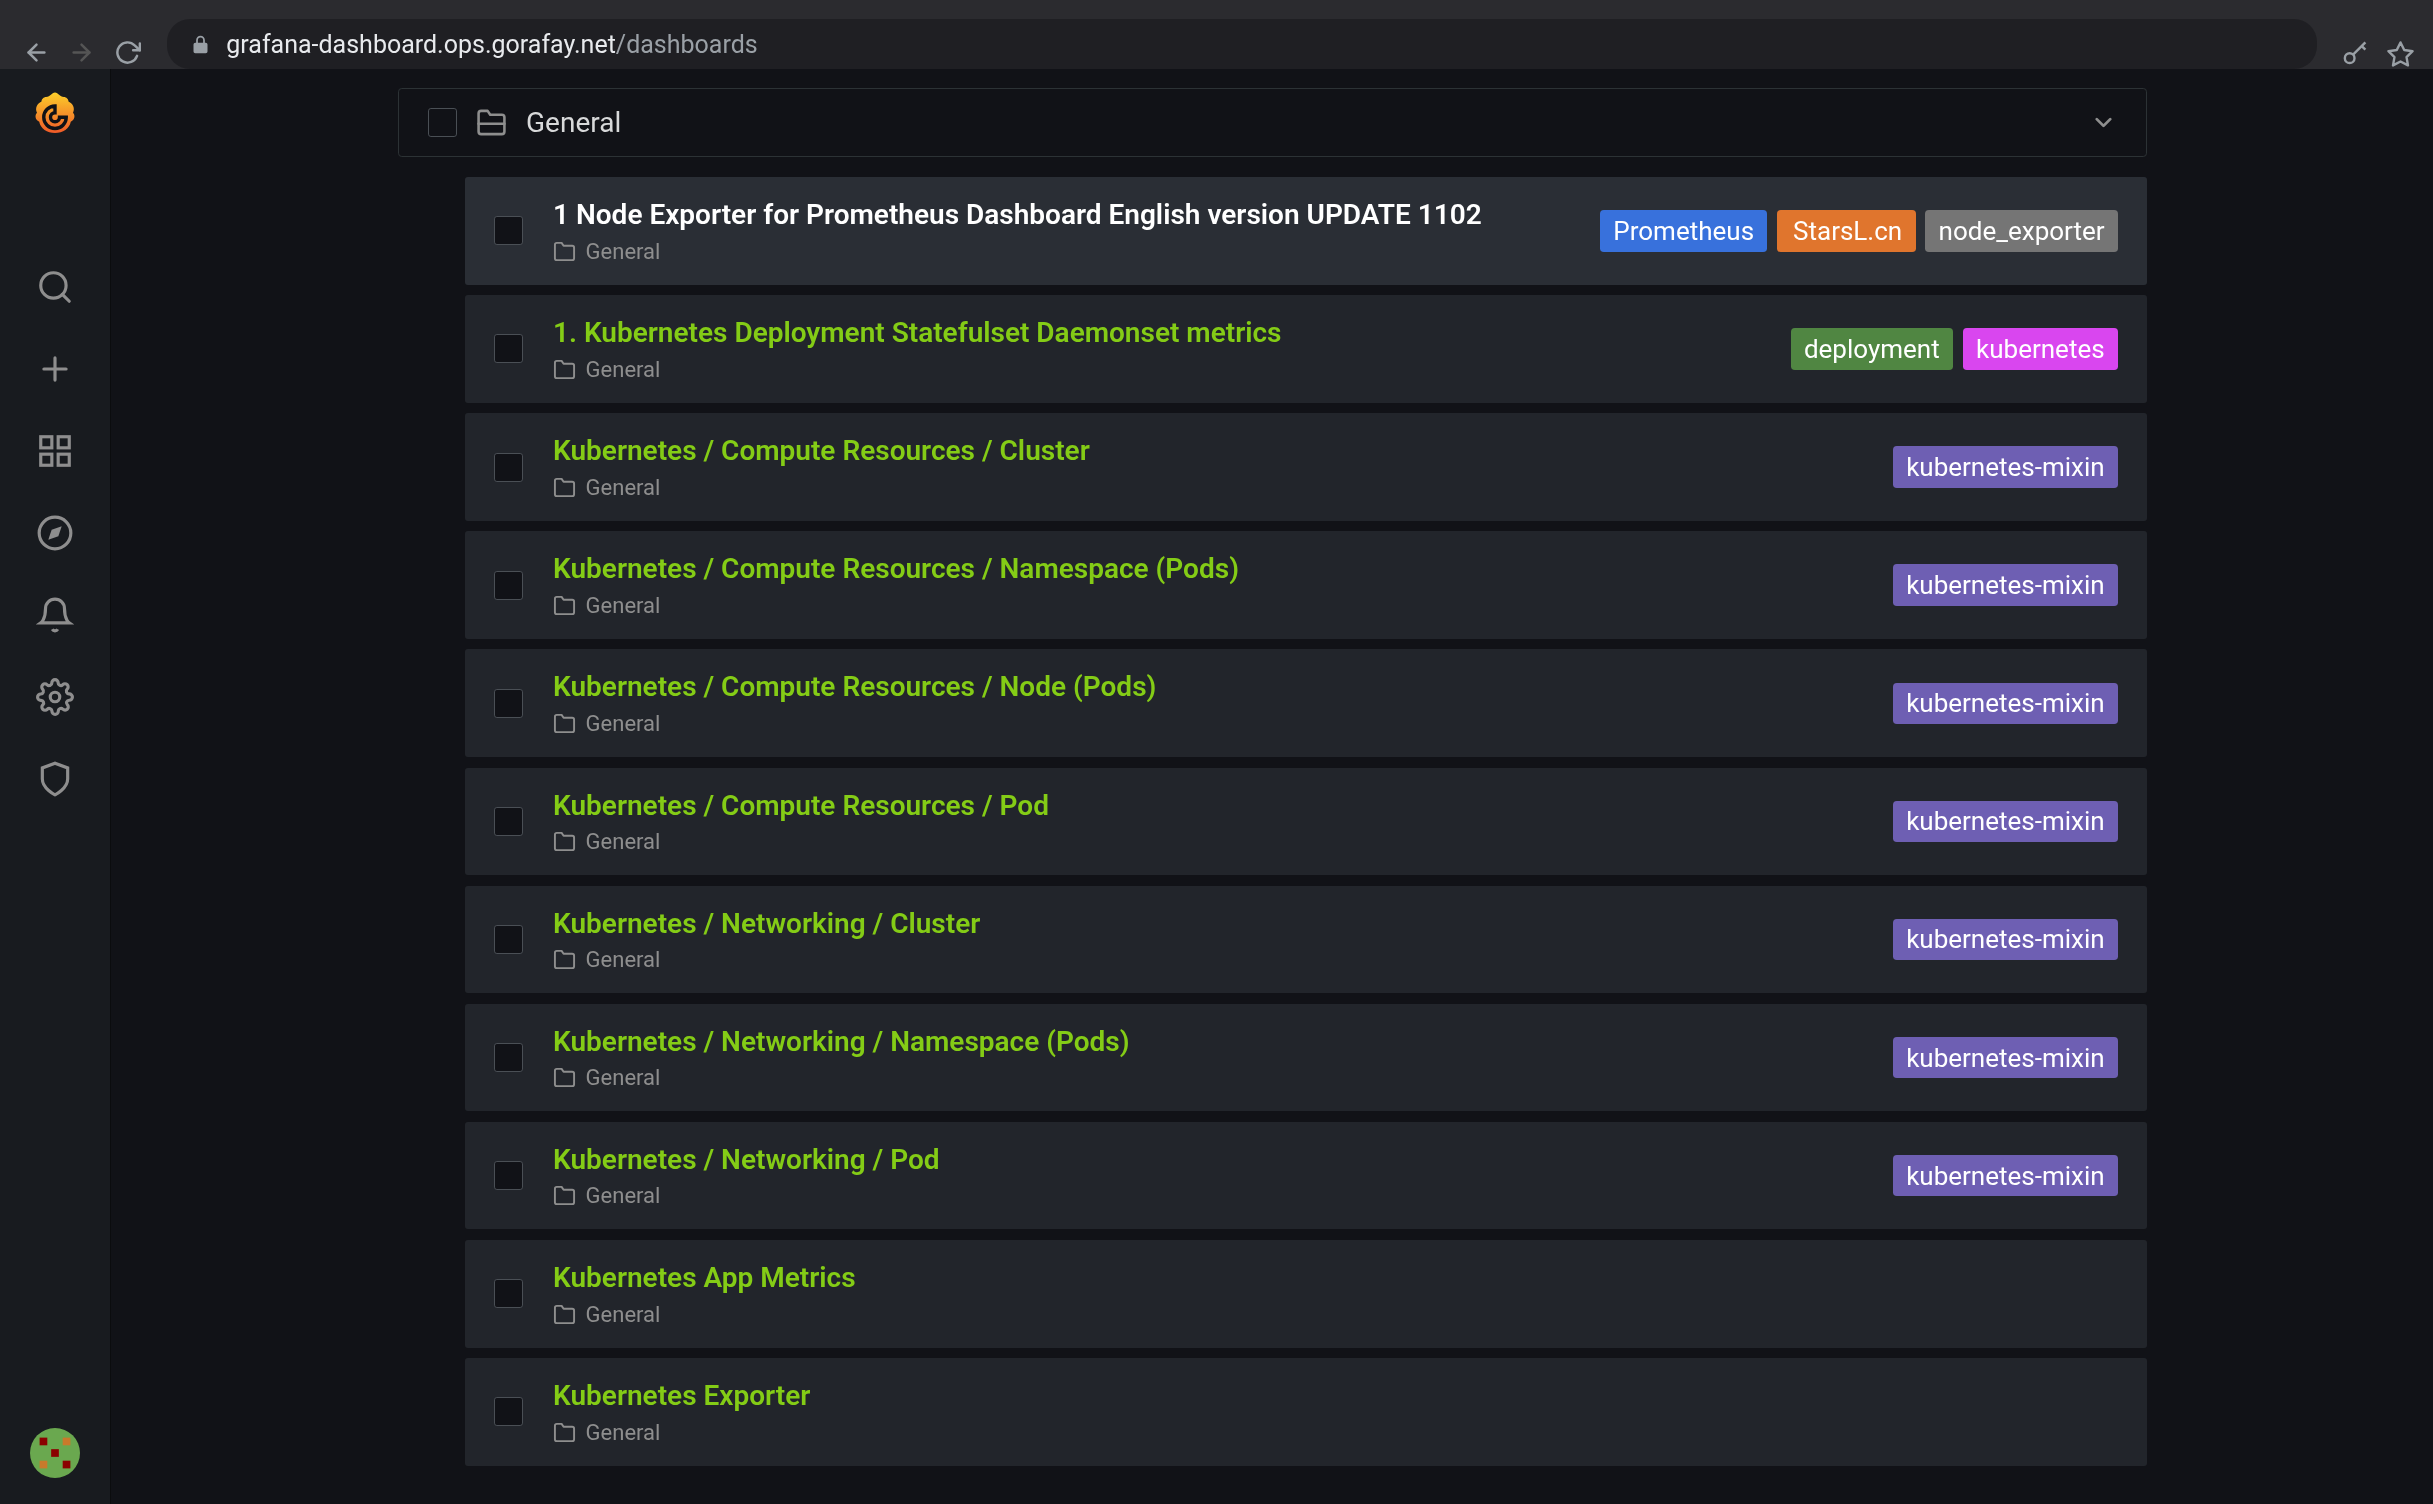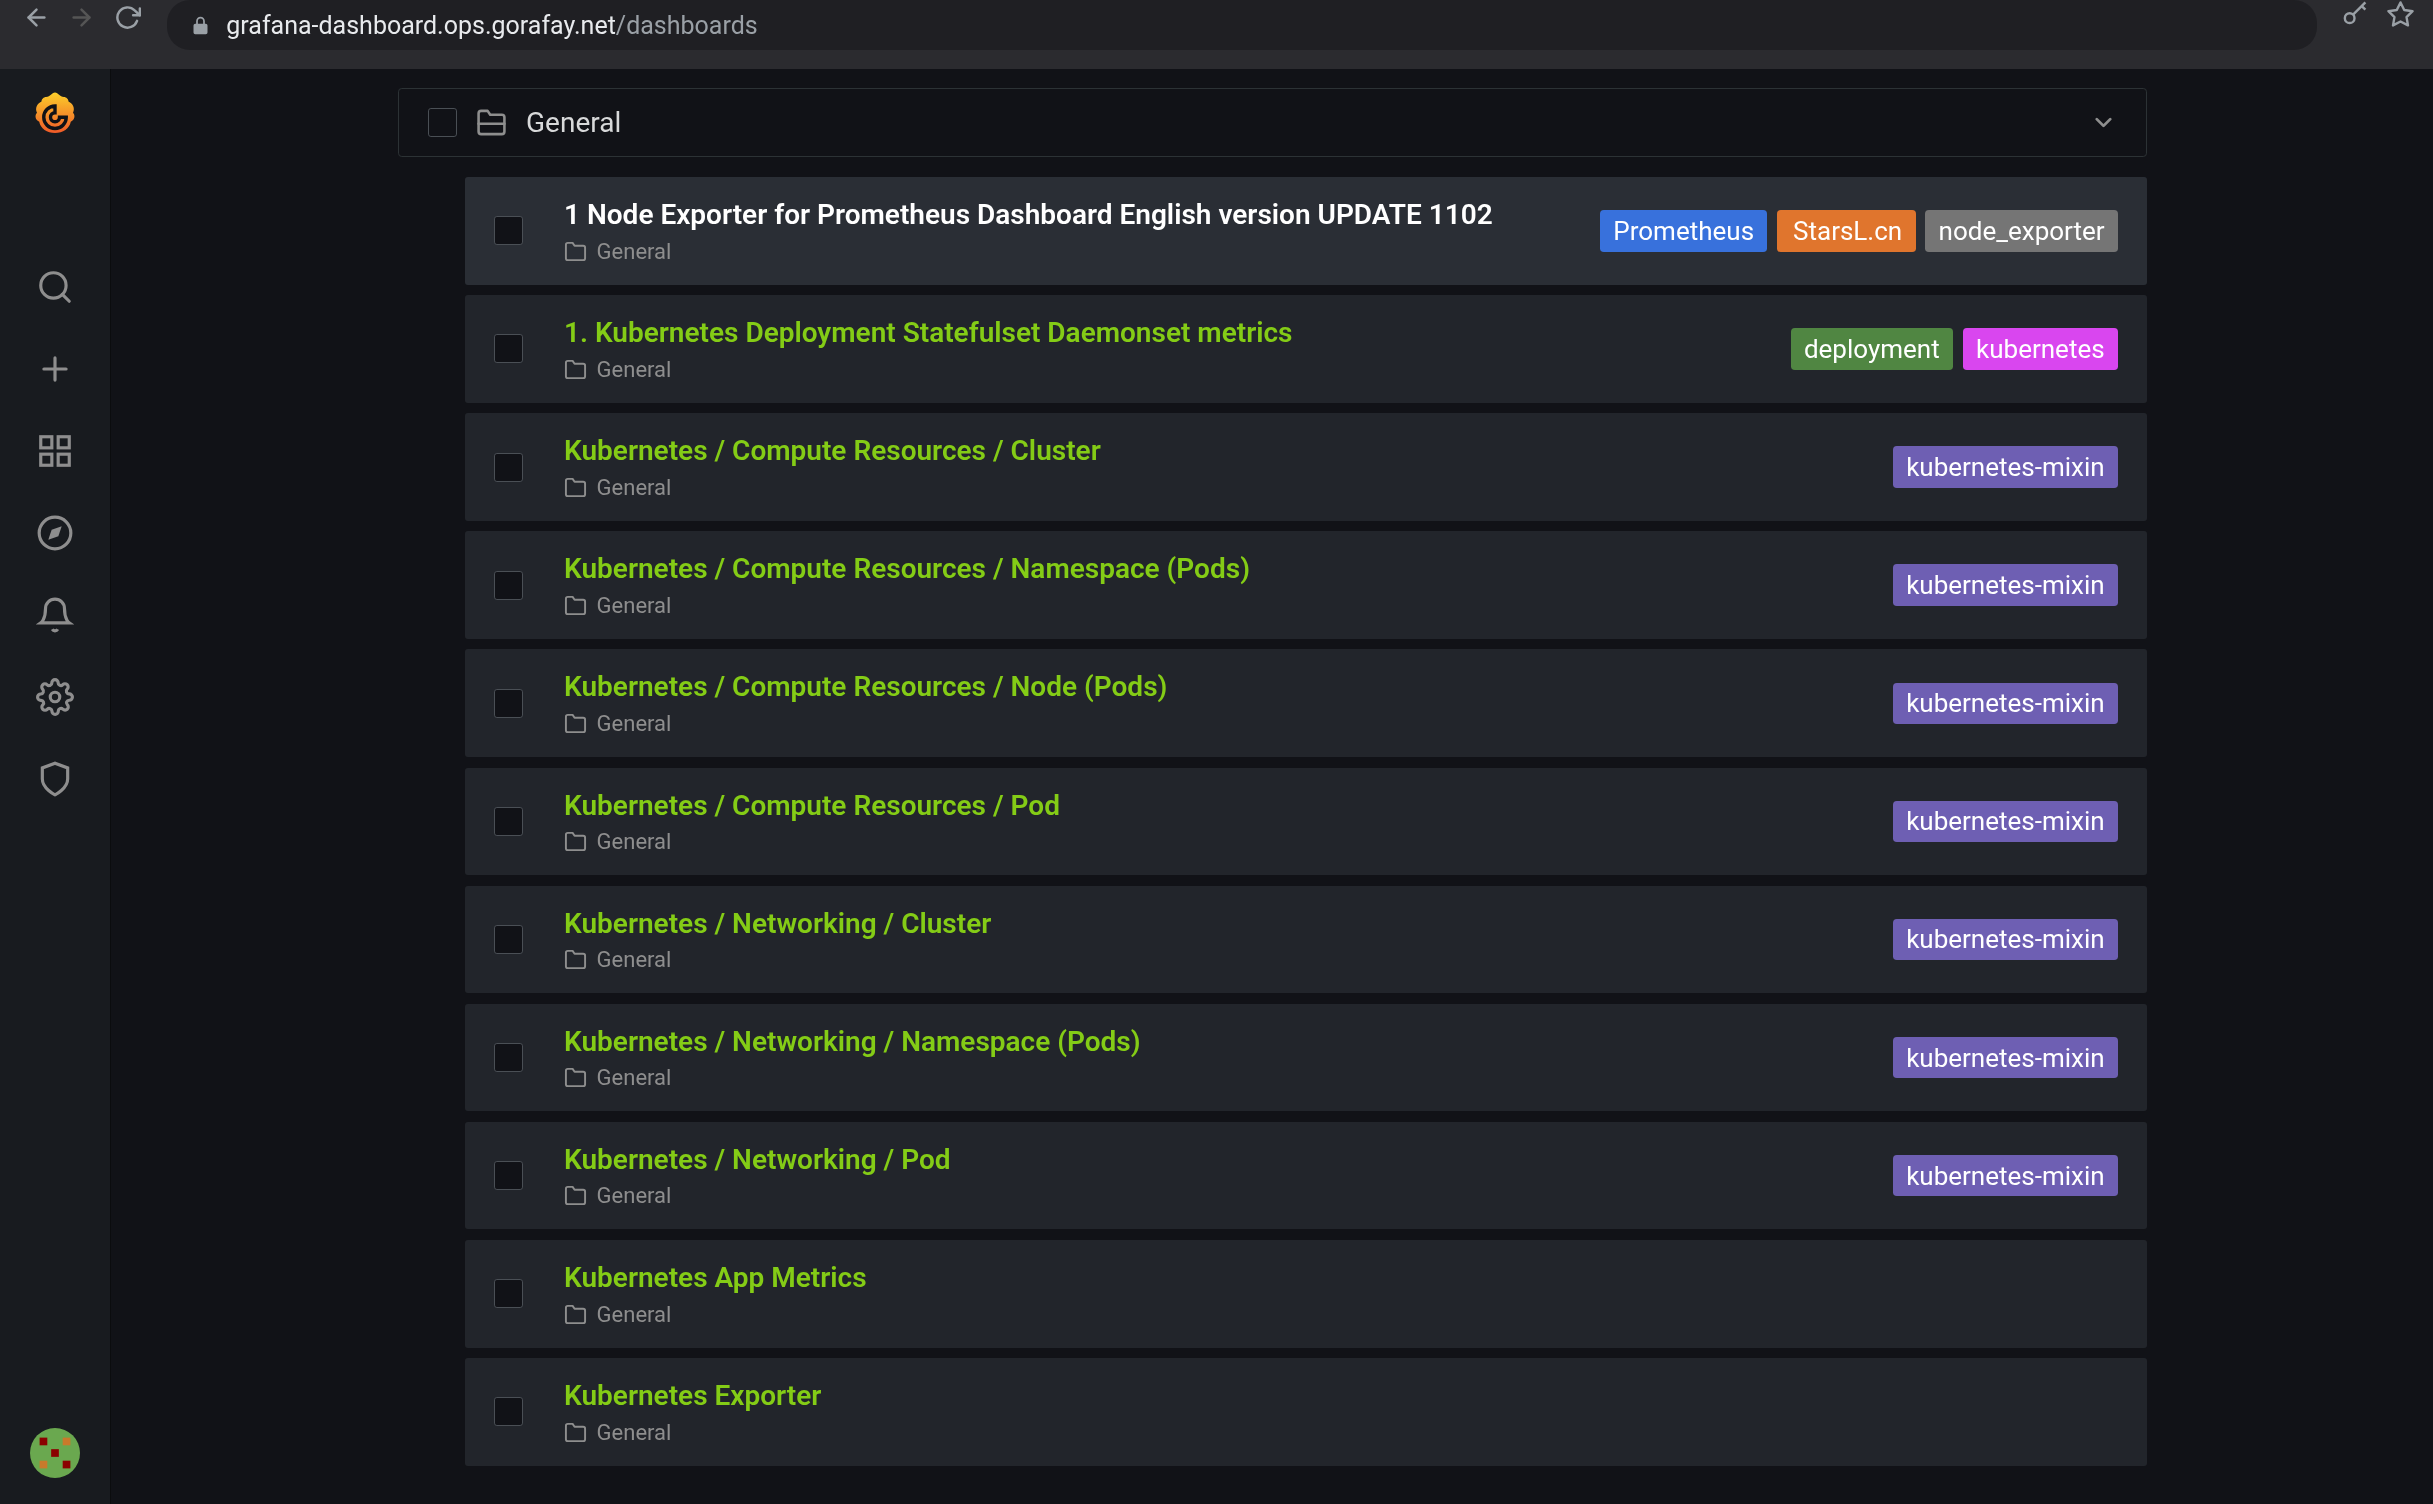--- a/index.html
+++ b/index.html
@@ -9,21 +9,21 @@
   color: #d8d9da;
   width: 2434px;
   height: 1505px;
   overflow: hidden;
   transform-origin: top left;
 }
 .browser-chrome {
   background: #2b2b2f;
   height: 69px;
   display: flex;
-  align-items: flex-start;
+  align-items: flex-end;
   padding: 0 19px;
   gap: 11.5px;
 }
 .nav-btn {
   width: 34px; height: 34px;
   display: flex; align-items: center; justify-content: center;
   color: #9aa0a6;
   cursor: pointer;
 }
 .nav-btn.disabled { color: #555; }
@@ -115,21 +115,21 @@
 .list {
   padding-top: 9.6px;
 }
 .item {
   background: #22252b;
   border-radius: 2.9px;
   margin: 10.5px 0 10.5px 67px;
   padding: 21px 29px;
   display: flex;
   align-items: center;
-  gap: 41px;
+  gap: 30px;
   cursor: pointer;
 }
 .item.highlight { background: #2a2e35; }
 .item-main { flex: 1; }
 .item-title {
   font-size: 28px;
   font-weight: 600;
   color: #84cc16;
   margin-bottom: 7.6px;
 }

